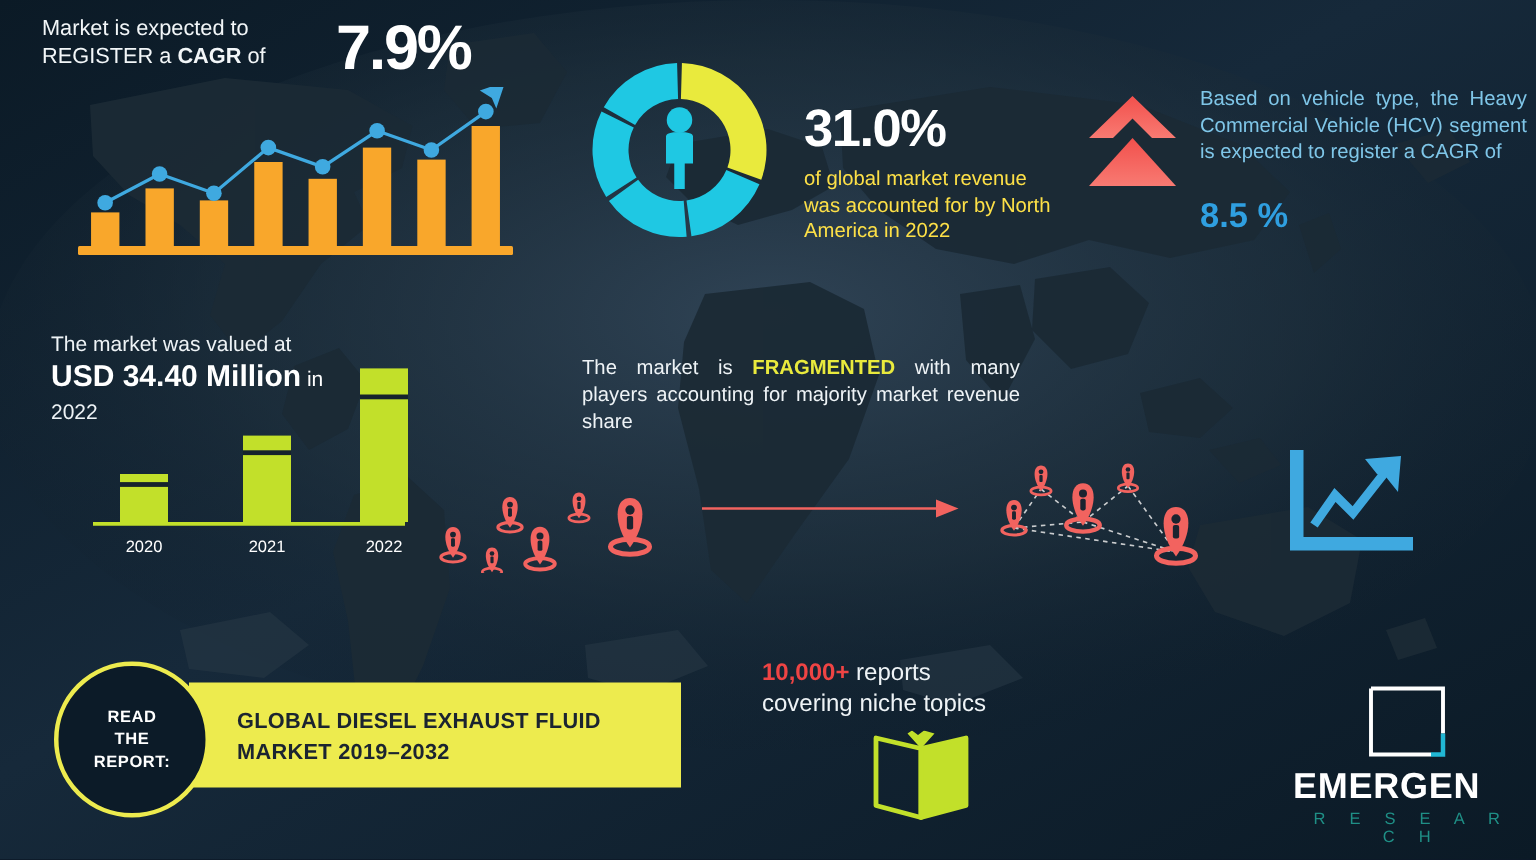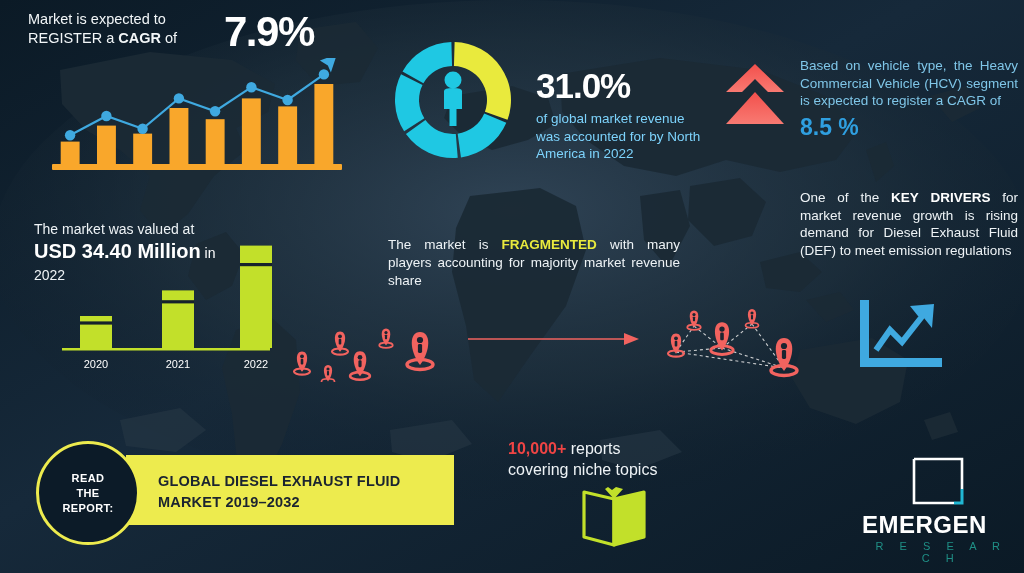--- a/index.html
+++ b/index.html
@@ -26,27 +26,27 @@
 
   
   #growth-chart{left:52px;top:58px;width:290px;height:120px;}
 
   
   #donut-wrap{left:388px;top:32px;width:130px;height:140px;}
 
   
   #na-block{left:536px;top:46px;width:165px;margin-top:20px;}
   #na-value{font-size:35px;font-weight:bold;color:#fff;letter-spacing:-1px;line-height:40px;}
-  #na-desc{font-size:13.5px;line-height:17.5px;color:#7dd3fc;margin-top:4px;}
+  #na-desc{font-size:13.5px;line-height:17.5px;color:#fde047;margin-top:4px;}
 
   
   #hcv-arrows{left:722px;top:62px;width:66px;height:68px;}
   #hcv-block{left:800px;top:57px;width:218px;}
   #hcv-desc{font-size:13.5px;line-height:17.5px;color:#7fc6e8;text-align:justify;}
-  #hcv-value{font-size:23px;font-weight:bold;color:#2f9fe0;margin-top:4px;}
+  #hcv-value{font-size:23px;font-weight:bold;color:#2f9fe0;margin-top:20px;}
 
   
   #drivers-block{left:800px;top:189px;width:218px;}
   #drivers-text{font-size:13.5px;line-height:17.5px;color:#eef3f6;text-align:justify;}
   #drivers-text b{font-weight:bold;color:#ffffff;}
 
   
   #value-block{left:34px;top:220px;width:250px;}
   #value-line1{font-size:14px;color:#eef3f6;line-height:19px;}
   #value-line2{font-size:20px;font-weight:bold;color:#fff;line-height:25px;}
@@ -213,23 +213,20 @@
       <path d="M33 2 L62 30 L46 30 L33 17 L20 30 L4 30 Z" fill="url(#coralG)"></path>
       <path d="M33 30 L62 62 L4 62 Z" fill="url(#coralG)"></path>
     </svg>
   </div>
 
   <div class="abs" id="hcv-block">
     <div id="hcv-desc">Based on vehicle type, the Heavy Commercial Vehicle (HCV) segment is expected to register a CAGR of</div>
     <div id="hcv-value">8.5 %</div>
   </div>
 
-  <div class="abs" id="drivers-block">
-    <div id="drivers-text"><span>One of the </span><b>KEY DRIVERS</b><span> for market revenue growth is rising demand for Diesel Exhaust Fluid (DEF) to meet emission regulations</span></div>
-  </div>
 
   <div class="abs" id="value-block">
     <div id="value-line1">The market was valued at</div>
     <div id="value-line2"><span>USD 34.40 Million</span><span class="unit"> in</span></div>
     <div id="value-line3">2022</div>
   </div>
 
   <div class="abs" id="green-chart">
     <svg viewBox="0 0 215 145" width="215" height="145" xmlns="http://www.w3.org/2000/svg">
       <g id="gb-bars">

